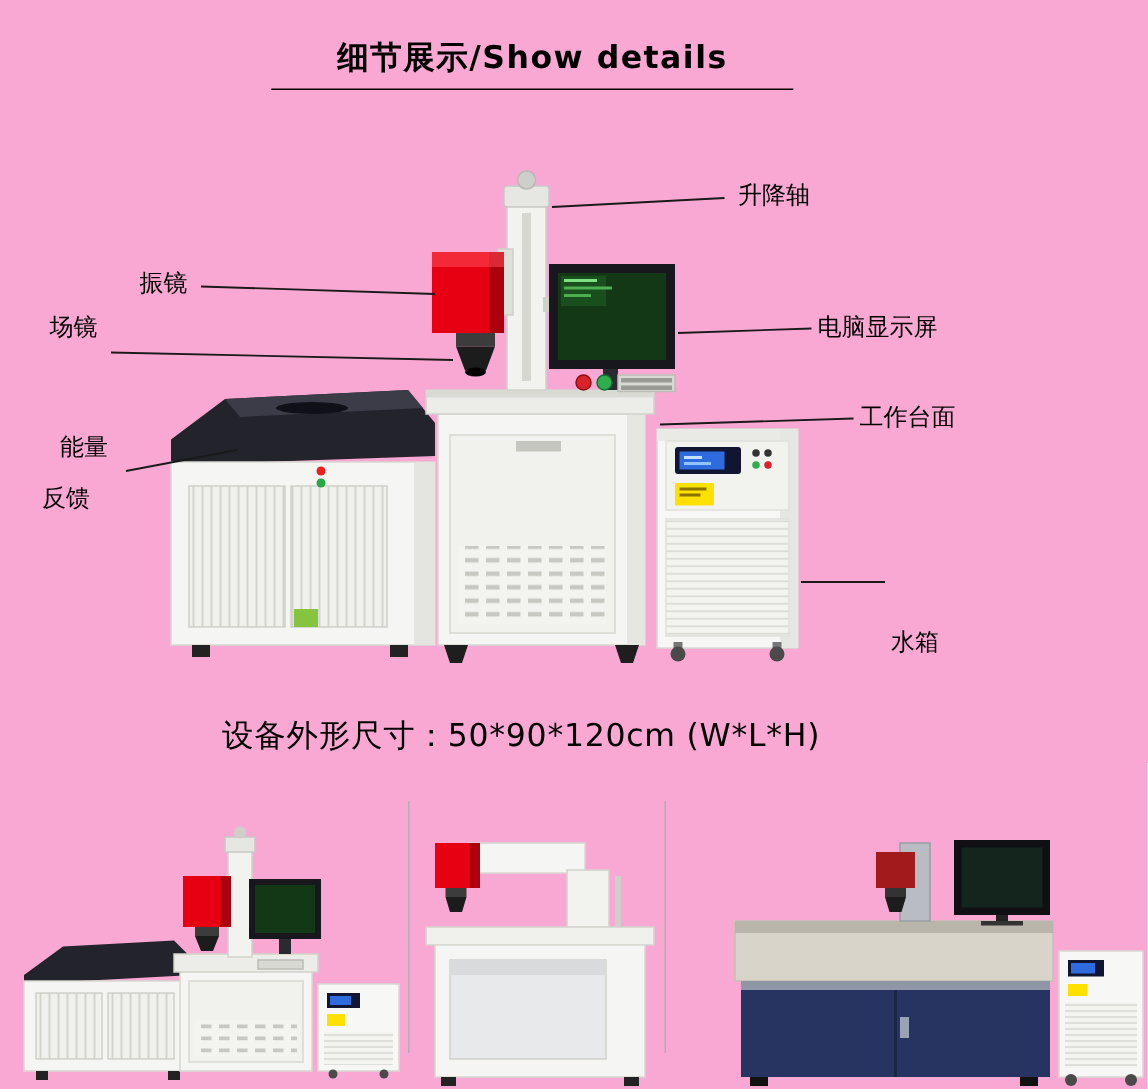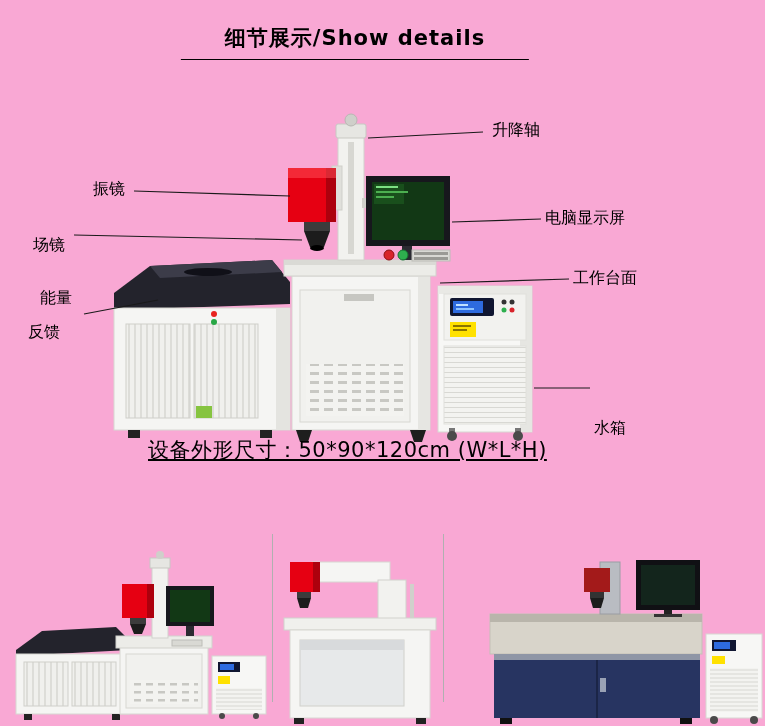--- a/index.html
+++ b/index.html
@@ -13,22 +13,22 @@
     padding:0 44px 7px 44px; border-bottom:1.5px solid #000;
     font-family:"DejaVu Sans", sans-serif;
   }
 
   .hero { position:absolute; top:0; left:0; width:765px; height:500px; }
   .hero svg { position:absolute; top:0; left:0; }
 
   .callout { position:absolute; font-size:16px; line-height:22px; white-space:nowrap; color:#000; }
 
   .dims {
-    position:absolute; top:436px; left:148px;
-    font-size:21px; letter-spacing:.5px; white-space:nowrap; color:#000;text-decoration:underline;
+    position:absolute; top:476px; left:148px;
+    font-size:21px; letter-spacing:.5px; white-space:nowrap; color:#000;
   }
 
   .gallery { position:absolute; top:528px; left:0; width:765px; height:198px; }
   .gallery svg { position:absolute; top:0; left:0; }
   .vdiv { position:absolute; top:6px; width:1px; height:168px; background:#b0b0b0; }
 </style>
 </head>
 <body>
 
 <div class="page">
@@ -139,21 +139,21 @@
         <line x1="74" y1="235" x2="302" y2="240"></line>
         <line x1="541" y1="219" x2="452" y2="222"></line>
         <line x1="569" y1="279" x2="440" y2="283"></line>
         <line x1="84" y1="314" x2="158" y2="300"></line>
         <line x1="590" y1="388" x2="534" y2="388"></line>
       </g>
     </svg>
 
     <span class="callout" style="left:492px; top:119px;">升降轴</span>
     <span class="callout" style="left:93px; top:178px;">振镜</span>
-    <span class="callout" style="left:33px; top:234px;">场镜</span>
+    <span class="callout" style="left:33px; top:207px;">场镜</span>
     <span class="callout" style="left:545px; top:207px;">电脑显示屏</span>
     <span class="callout" style="left:573px; top:267px;">工作台面</span>
     <span class="callout" style="left:40px; top:287px;">能量</span>
     <span class="callout" style="left:28px; top:321px;">反馈</span>
     <span class="callout" style="left:594px; top:377px;margin-top:40px;">水箱</span>
   </div>
 
   <div class="dims">设备外形尺寸：50*90*120cm (W*L*H)</div>
 
   <div class="gallery">

